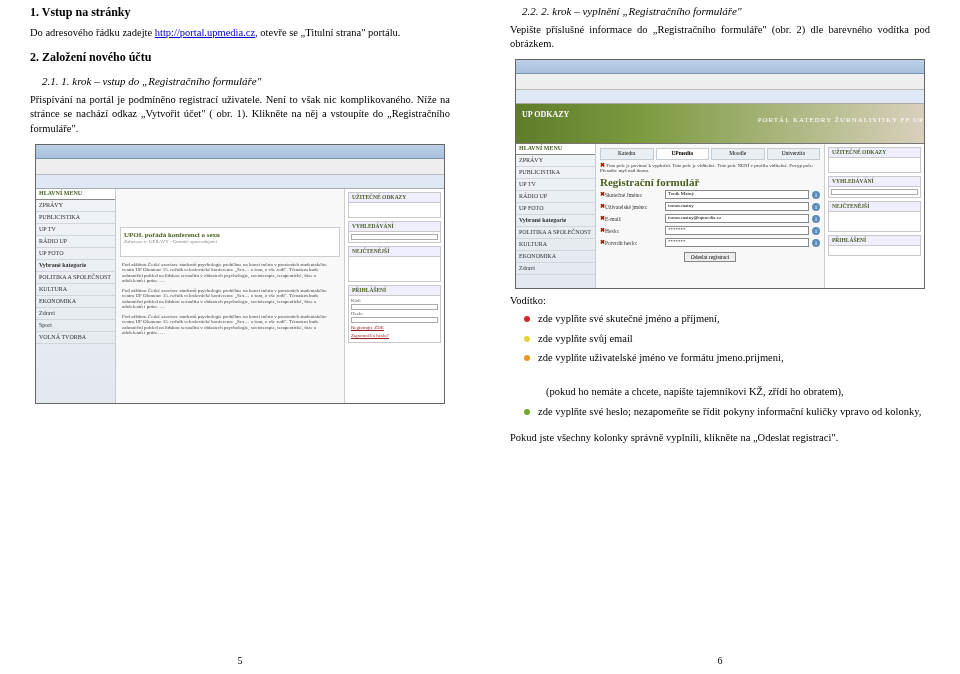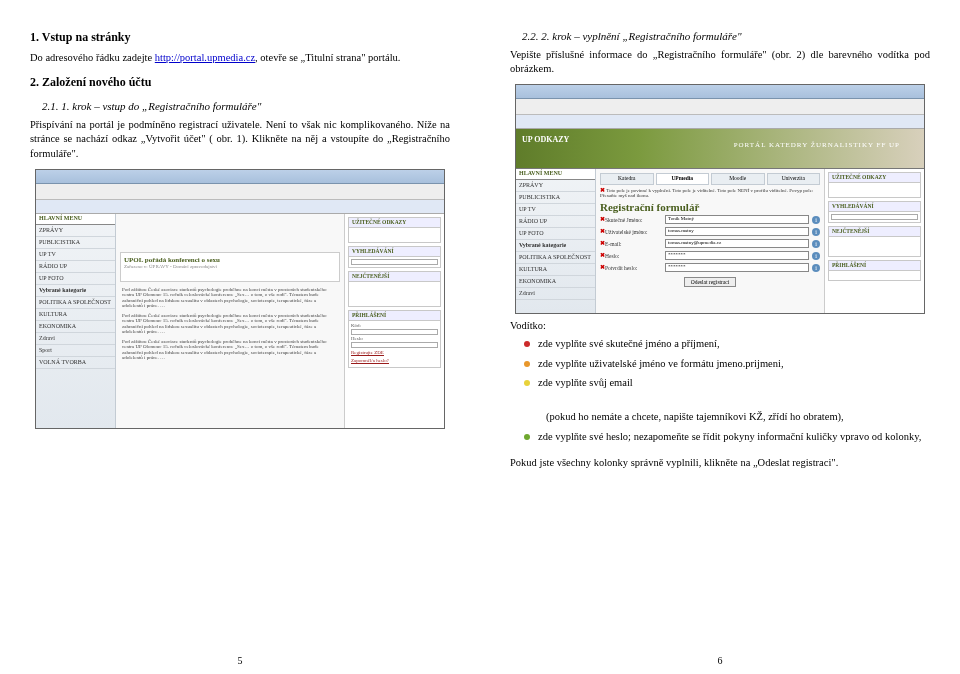--- a/index.html
+++ b/index.html
@@ -9,21 +9,21 @@
     background: #fff;
     font-family: Georgia, "Times New Roman", serif;
     font-size: 10.5px;
     color: #000;
     position: relative;
     display: flex;
   }
   .page {
     width: 480px;
     height: 674px;
-    padding: 30px 30px 10px 30px;
+    padding: 5px 30px 10px 30px;
     position: relative;
   }
   .page-r { border-left: none; }
   h1.sec {
     font-size: 12px;
     font-weight: bold;
     margin-bottom: 6px;
   }
   .para { text-align: justify; margin-bottom: 4px; line-height: 1.35; }
   .link { color: #0000cc; text-decoration: underline; }
@@ -77,21 +77,21 @@
   
   .shot2 { height: 230px; }
   .shot2 .shot-body { height: calc(100% - 44px);}
   .header-img {
     height: 40px;
     background: linear-gradient(90deg,#5f7c2a 0%, #7b9a3e 30%, #d8d0bc 100%);
     border-bottom:1px solid #777;
     position:relative;
   }
   .header-img .logo { position:absolute; left:6px; top:6px; color:#fff; font-weight:bold; font-size:8px;}
-  .header-img .title-r { position:absolute; right:24px; top:12px; color:#fff; font-size:7px; letter-spacing:1px;}
+  .header-img .title-r { position:absolute; right:0; top:12px; color:#fff; font-size:7px; letter-spacing:1px;}
   .form-area { flex:1; padding:4px;}
   .tabrow { height:12px; display:flex; gap:2px; margin-bottom:3px;}
   .tab { flex:1; border:1px solid #c3cbd3; font-size:5.5px; text-align:center; padding-top:1px; background:#e9eef2;}
   .tab.active { background:#fff; font-weight:bold;}
   .reg-title { font-size:11px; color:#4a5f1f; font-weight:bold; margin:2px 0;}
   .note { font-size:5px; color:#333; margin-bottom:3px;}
   .dot-x { display:inline-block; width:5px;height:5px; color:#c00; font-weight:bold; font-size:6px; line-height:5px;}
   .frow { display:flex; align-items:center; margin-bottom:3px;}
   .flab { width:60px; font-size:5.5px; color:#333;}
   .finput {
@@ -285,28 +285,28 @@
     </div>
   </div>
 
   <div class="vodit">Vodítko:</div>
   <div class="bullet-list">
     <div class="brow">
       <span class="bdot dot-red"></span>
       <span class="btxt">zde vyplňte své skutečné jméno a příjmení,</span>
     </div>
     <div class="brow">
+      <span class="bdot dot-yellow"></span>
+      <span class="btxt">zde vyplňte svůj email</span>
+    </div>
+    <div class="brow">
       <span class="bdot dot-orange"></span>
       <span class="btxt">
         <span>zde vyplňte uživatelské jméno ve formátu jmeno.prijmeni,</span>
       </span>
-    </div>
-    <div class="brow">
-      <span class="bdot dot-yellow"></span>
-      <span class="btxt">zde vyplňte svůj email</span>
     </div>
     <div class="brow indent">
       <span class="btxt">
         <br>
         <span>(pokud ho nemáte a chcete, napište tajemníkovi KŽ, zřídí ho obratem),</span>
       </span>
     </div>
     <div class="brow">
       <span class="bdot dot-green"></span>
       <span class="btxt">zde vyplňte své heslo; nezapomeňte se řídit pokyny informační kuličky vpravo od kolonky,</span>

